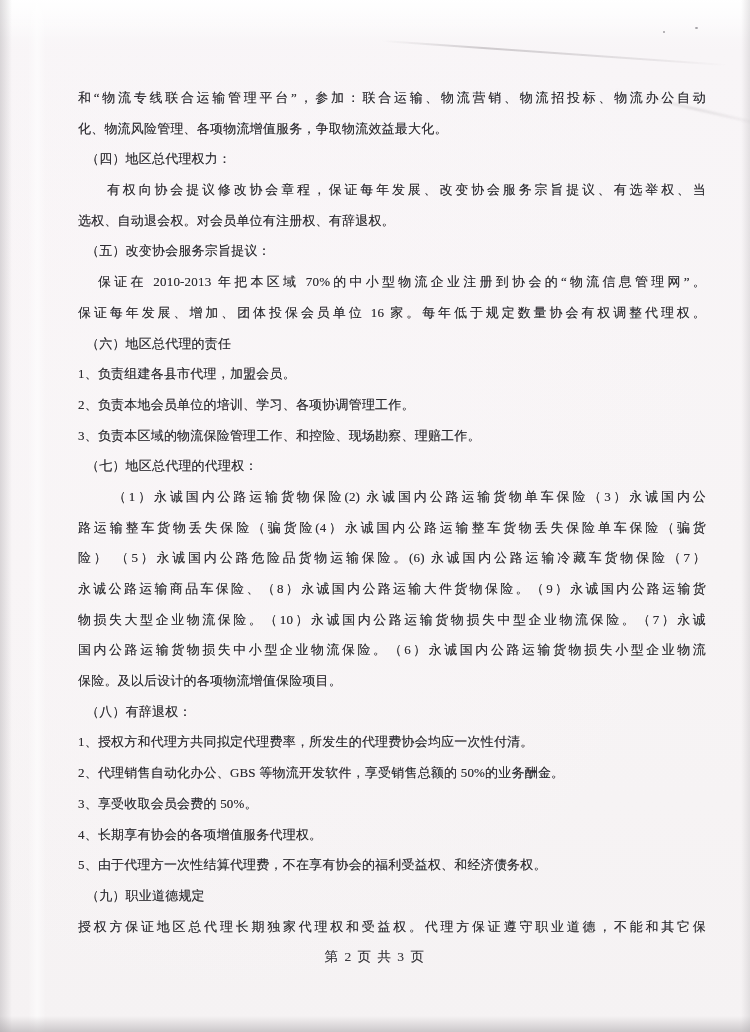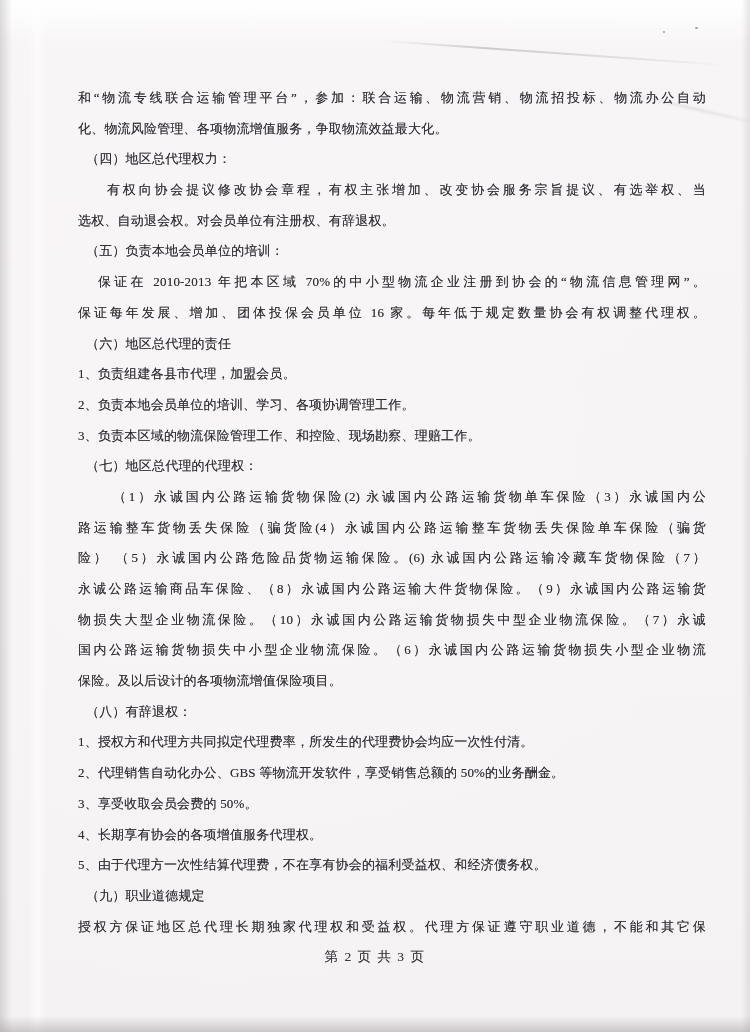--- a/index.html
+++ b/index.html
@@ -61,23 +61,23 @@
   <div class="fold-light"></div>
   <div class="crease-1"></div>
   <div class="crease-2"></div>
   <div class="speck s1"></div>
   <div class="speck s2"></div>
 
   <div class="content">
     <div class="line fill">和“物流专线联合运输管理平台”，参加：联合运输、物流营销、物流招投标、物流办公自动</div>
     <div class="line">化、物流风险管理、各项物流增值服务，争取物流效益最大化。</div>
     <div class="line ind-sm">（四）地区总代理权力：</div>
-    <div class="line ind-lg fill">有权向协会提议修改协会章程，有权主张增加、改变协会服务宗旨提议、有选举权、当</div>
+    <div class="line ind-lg fill">有权向协会提议修改协会章程，保证每年发展、改变协会服务宗旨提议、有选举权、当</div>
     <div class="line">选权、自动退会权。对会员单位有注册权、有辞退权。</div>
-    <div class="line ind-sm">（五）负责本地会员单位的培训：</div>
+    <div class="line ind-sm">（五）改变协会服务宗旨提议：</div>
     <div class="line ind-md fill">保证在 2010-2013 年把本区域 70%的中小型物流企业注册到协会的“物流信息管理网”。</div>
     <div class="line fill">保证每年发展、增加、团体投保会员单位 16 家。每年低于规定数量协会有权调整代理权。</div>
     <div class="line ind-sm">（六）地区总代理的责任</div>
     <div class="line">1、负责组建各县市代理，加盟会员。</div>
     <div class="line">2、负责本地会员单位的培训、学习、各项协调管理工作。</div>
     <div class="line">3、负责本区域的物流保险管理工作、和控险、现场勘察、理赔工作。</div>
     <div class="line ind-sm">（七）地区总代理的代理权：</div>
     <div class="line ind-xl fill">（1）永诚国内公路运输货物保险(2) 永诚国内公路运输货物单车保险（3）永诚国内公</div>
     <div class="line fill">路运输整车货物丢失保险（骗货险(4）永诚国内公路运输整车货物丢失保险单车保险（骗货</div>
     <div class="line fill">险） （5）永诚国内公路危险品货物运输保险。(6) 永诚国内公路运输冷藏车货物保险（7）</div>

